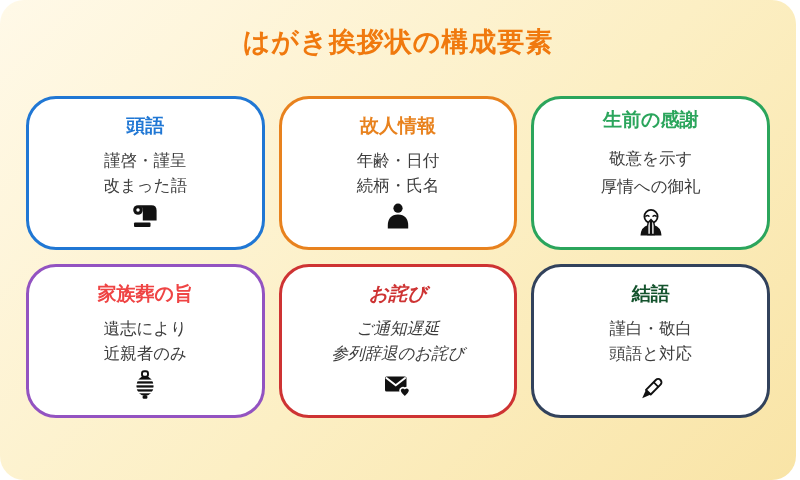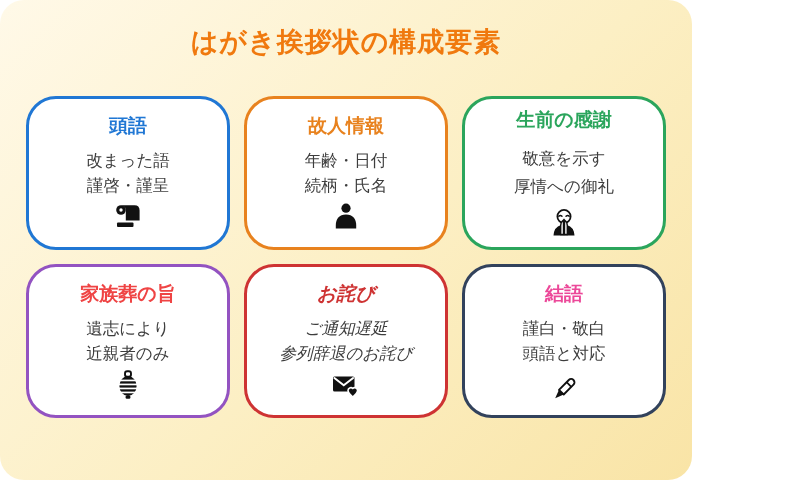--- a/index.html
+++ b/index.html
@@ -1,17 +1,17 @@
 <!DOCTYPE html>
 <html lang="ja"><head>
 <meta charset="utf-8">
 <style>
   html,body{margin:0;padding:0;background:#ffffff;}
   .page{
-    width:692px;height:480px;
+    width:796px;height:480px;
     border-radius:24px;
     background:linear-gradient(135deg,#FFF9E8 0%,#FCEFC4 55%,#F9E4A6 100%);
     font-family:"Liberation Sans","DejaVu Sans",sans-serif;
     overflow:hidden;
     box-sizing:border-box;
   }
   .page-title{
     margin:0;
     padding-top:24px;
     height:34px;
@@ -60,22 +60,22 @@
 <body>
 
 <div class="page">
 
   <h1 class="page-title" style="color: rgb(240, 121, 14);">はがき挨拶状の構成要素</h1>
 
   <div class="cards">
 
     <div class="card" style="border-color: rgb(32, 119, 212);">
       <div class="card-title" style="color: rgb(32, 119, 212);">頭語</div>
+      <div class="card-line">謹啓・謹呈</div>
       <div class="card-line">改まった語</div>
-      <div class="card-line">謹啓・謹呈</div>
       <svg class="card-icon" viewBox="0 0 32 32">
         <circle cx="9" cy="9" r="4.8" fill="#111"></circle>
         <circle cx="9" cy="9" r="1.7" fill="#fff"></circle>
         <path d="M9 4.2 H22.5 Q27.6 4.2 27.6 9.6 V19.6 H13.8 V9 Q13.8 6.4 11.4 5.1 Z" fill="#111"></path>
         <rect x="5" y="21.4" width="16.5" height="4.6" rx="1" fill="#111"></rect>
       </svg>
     </div>
 
     <div class="card" style="border-color: rgb(232, 130, 30);">
       <div class="card-title" style="color: rgb(232, 130, 30);">故人情報</div>
@@ -121,21 +121,21 @@
       <div class="card-line">ご通知遅延</div>
       <div class="card-line">参列辞退のお詫び</div>
       <svg class="card-icon" viewBox="0 0 32 32">
         <rect x="3" y="7.5" width="21.5" height="15" rx="1.6" fill="#111"></rect>
         <path d="M4.4 9 L13.75 16.2 L23.1 9" stroke="#fff" stroke-width="2" fill="none" stroke-linecap="round"></path>
         <path d="M22.8 28.2 C18.9 24.7 18 23.2 18 21.6 a2.9 2.9 0 0 1 4.8 -2.2 a2.9 2.9 0 0 1 4.8 2.2 c0 1.6 -0.9 3.1 -4.8 6.6 z" fill="#111" stroke="#fff" stroke-width="1.6"></path>
       </svg>
     </div>
 
     <div class="card" style="border-color: rgb(50, 66, 92);">
-      <div class="card-title" style="color: #ec4899;">結語</div>
+      <div class="card-title" style="color: #14532d;">結語</div>
       <div class="card-line">謹白・敬白</div>
       <div class="card-line">頭語と対応</div>
       <svg class="card-icon" viewBox="0 0 32 32">
         <path d="M11 20.8 L20.8 11 a3.3 3.3 0 0 1 4.7 4.7 L15.7 25.5 Z" fill="#fff" stroke="#111" stroke-width="1.9" stroke-linejoin="round"></path>
         <path d="M11 20.8 L15.7 25.5 L7.2 29.2 Z" fill="#111"></path>
         <path d="M18.6 13.2 l4.7 4.7" stroke="#111" stroke-width="1.7"></path>
       </svg>
     </div>
 
   </div>

